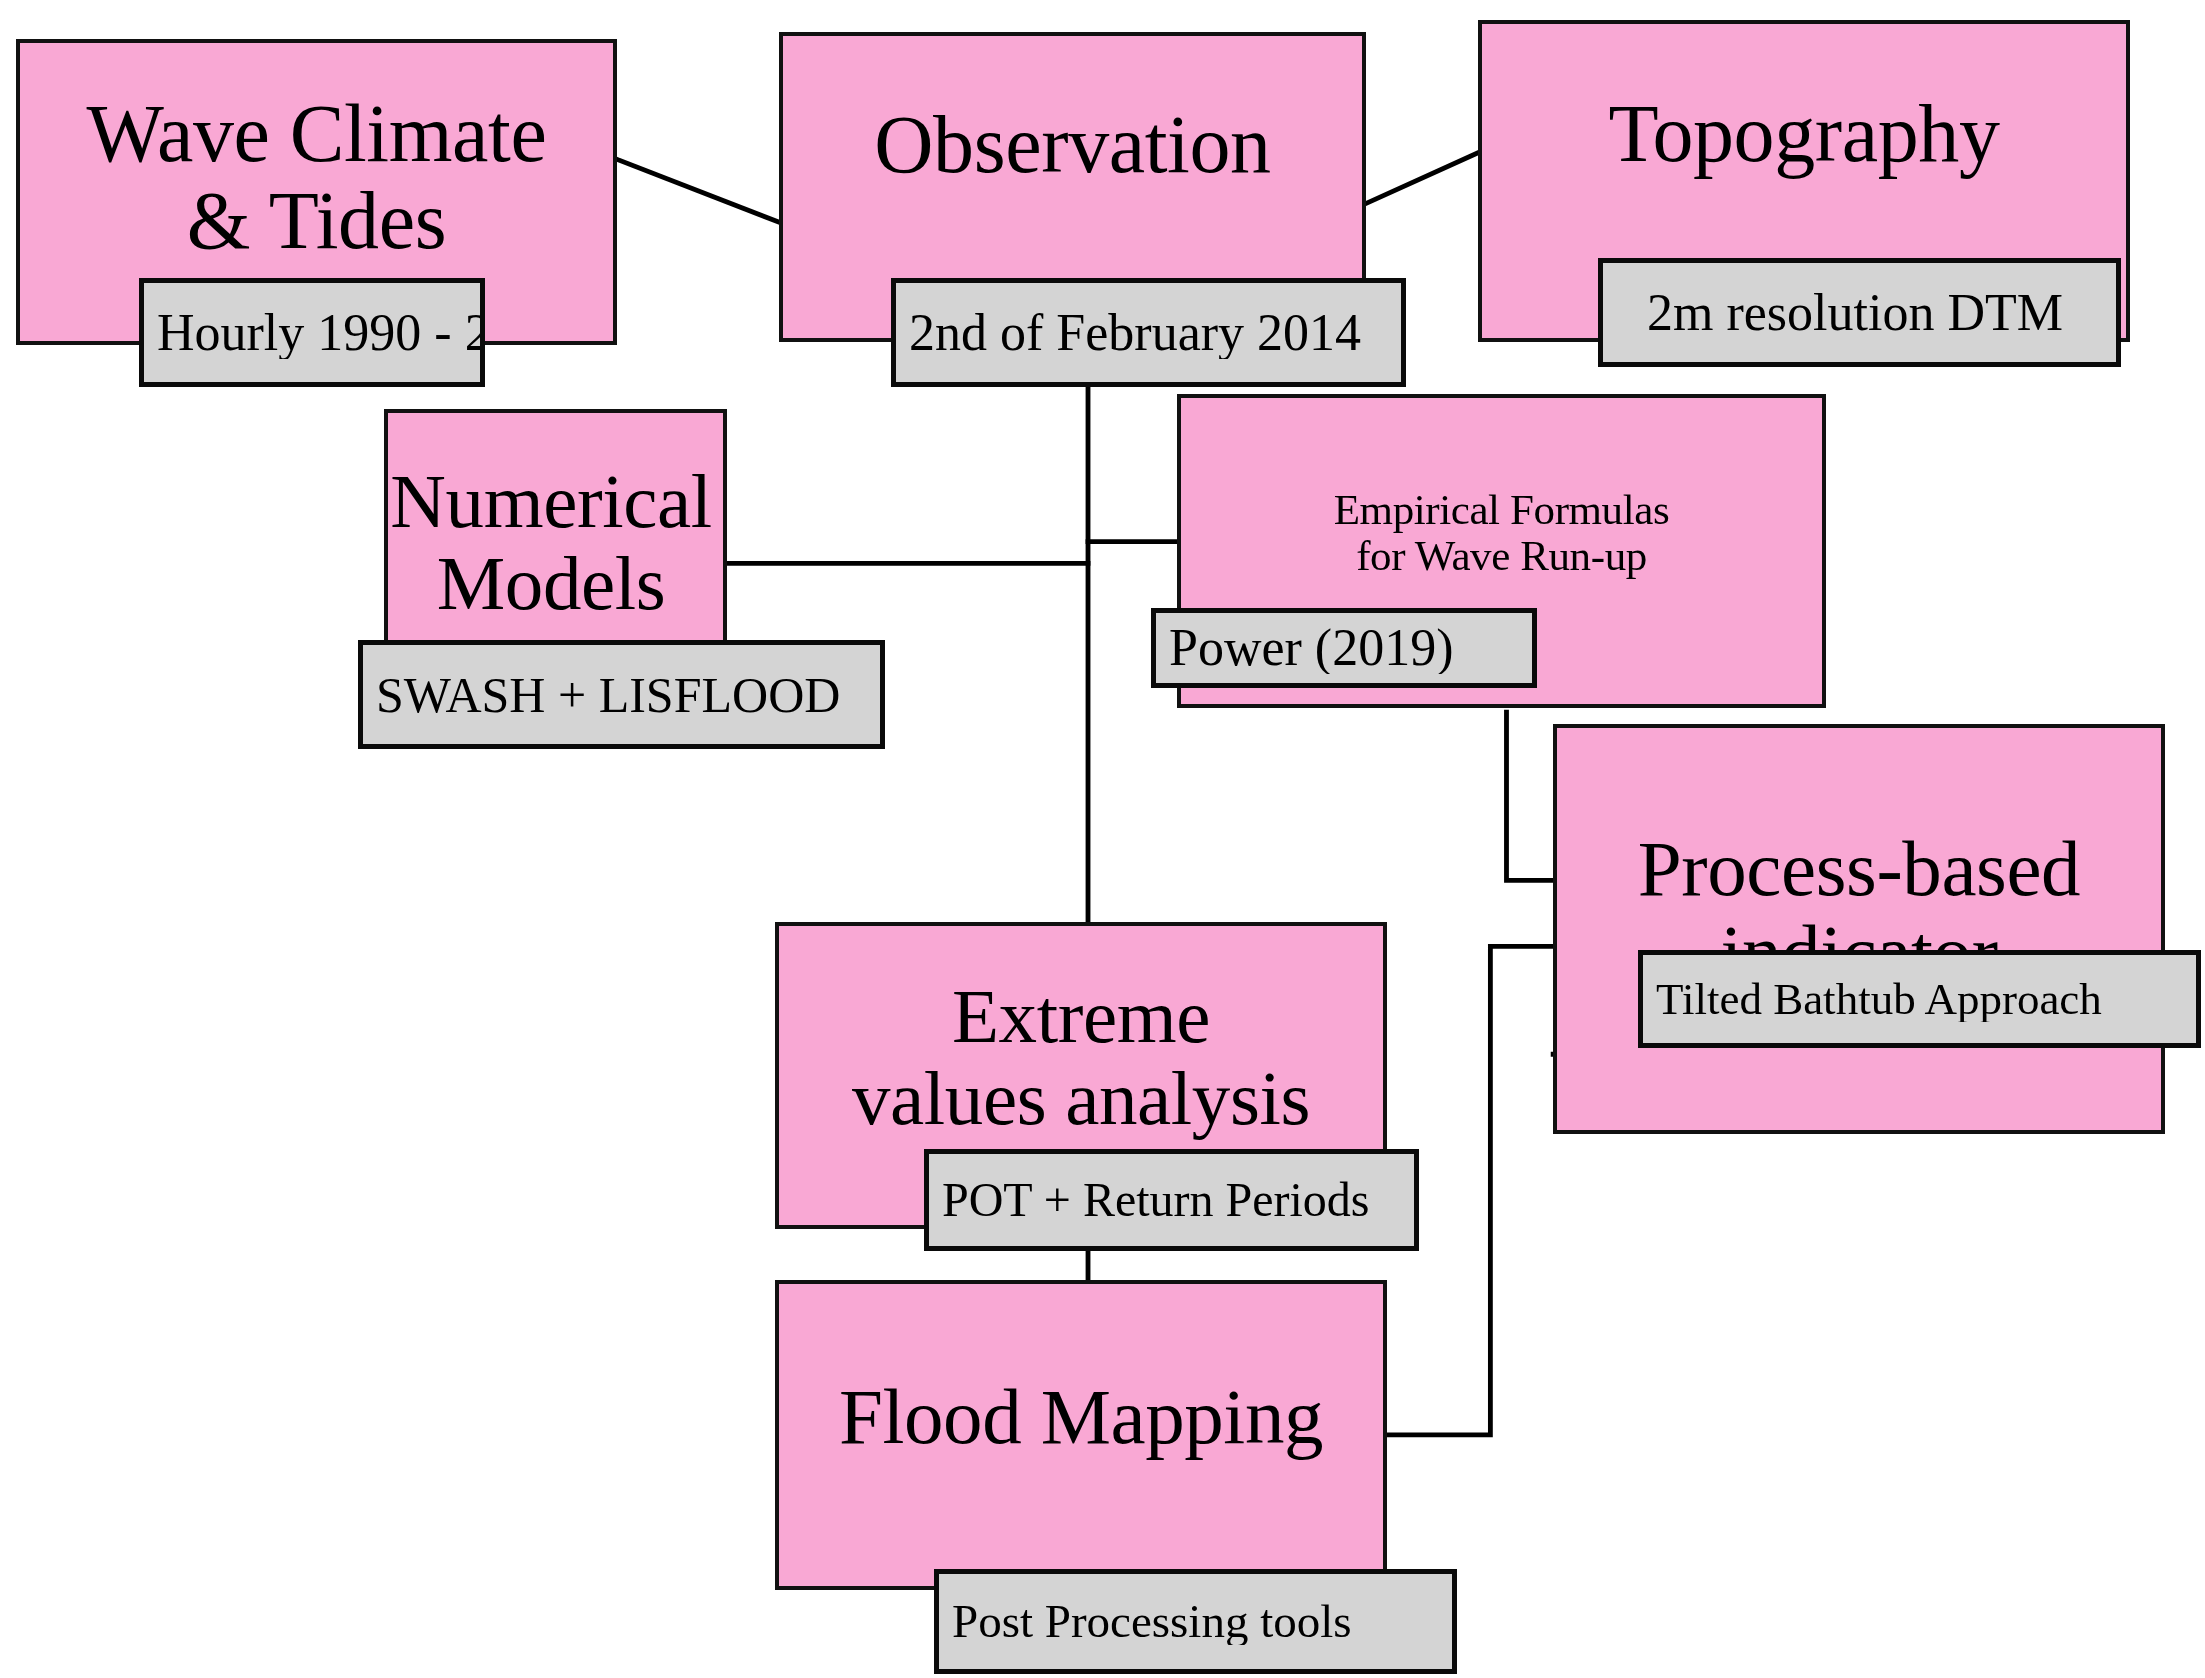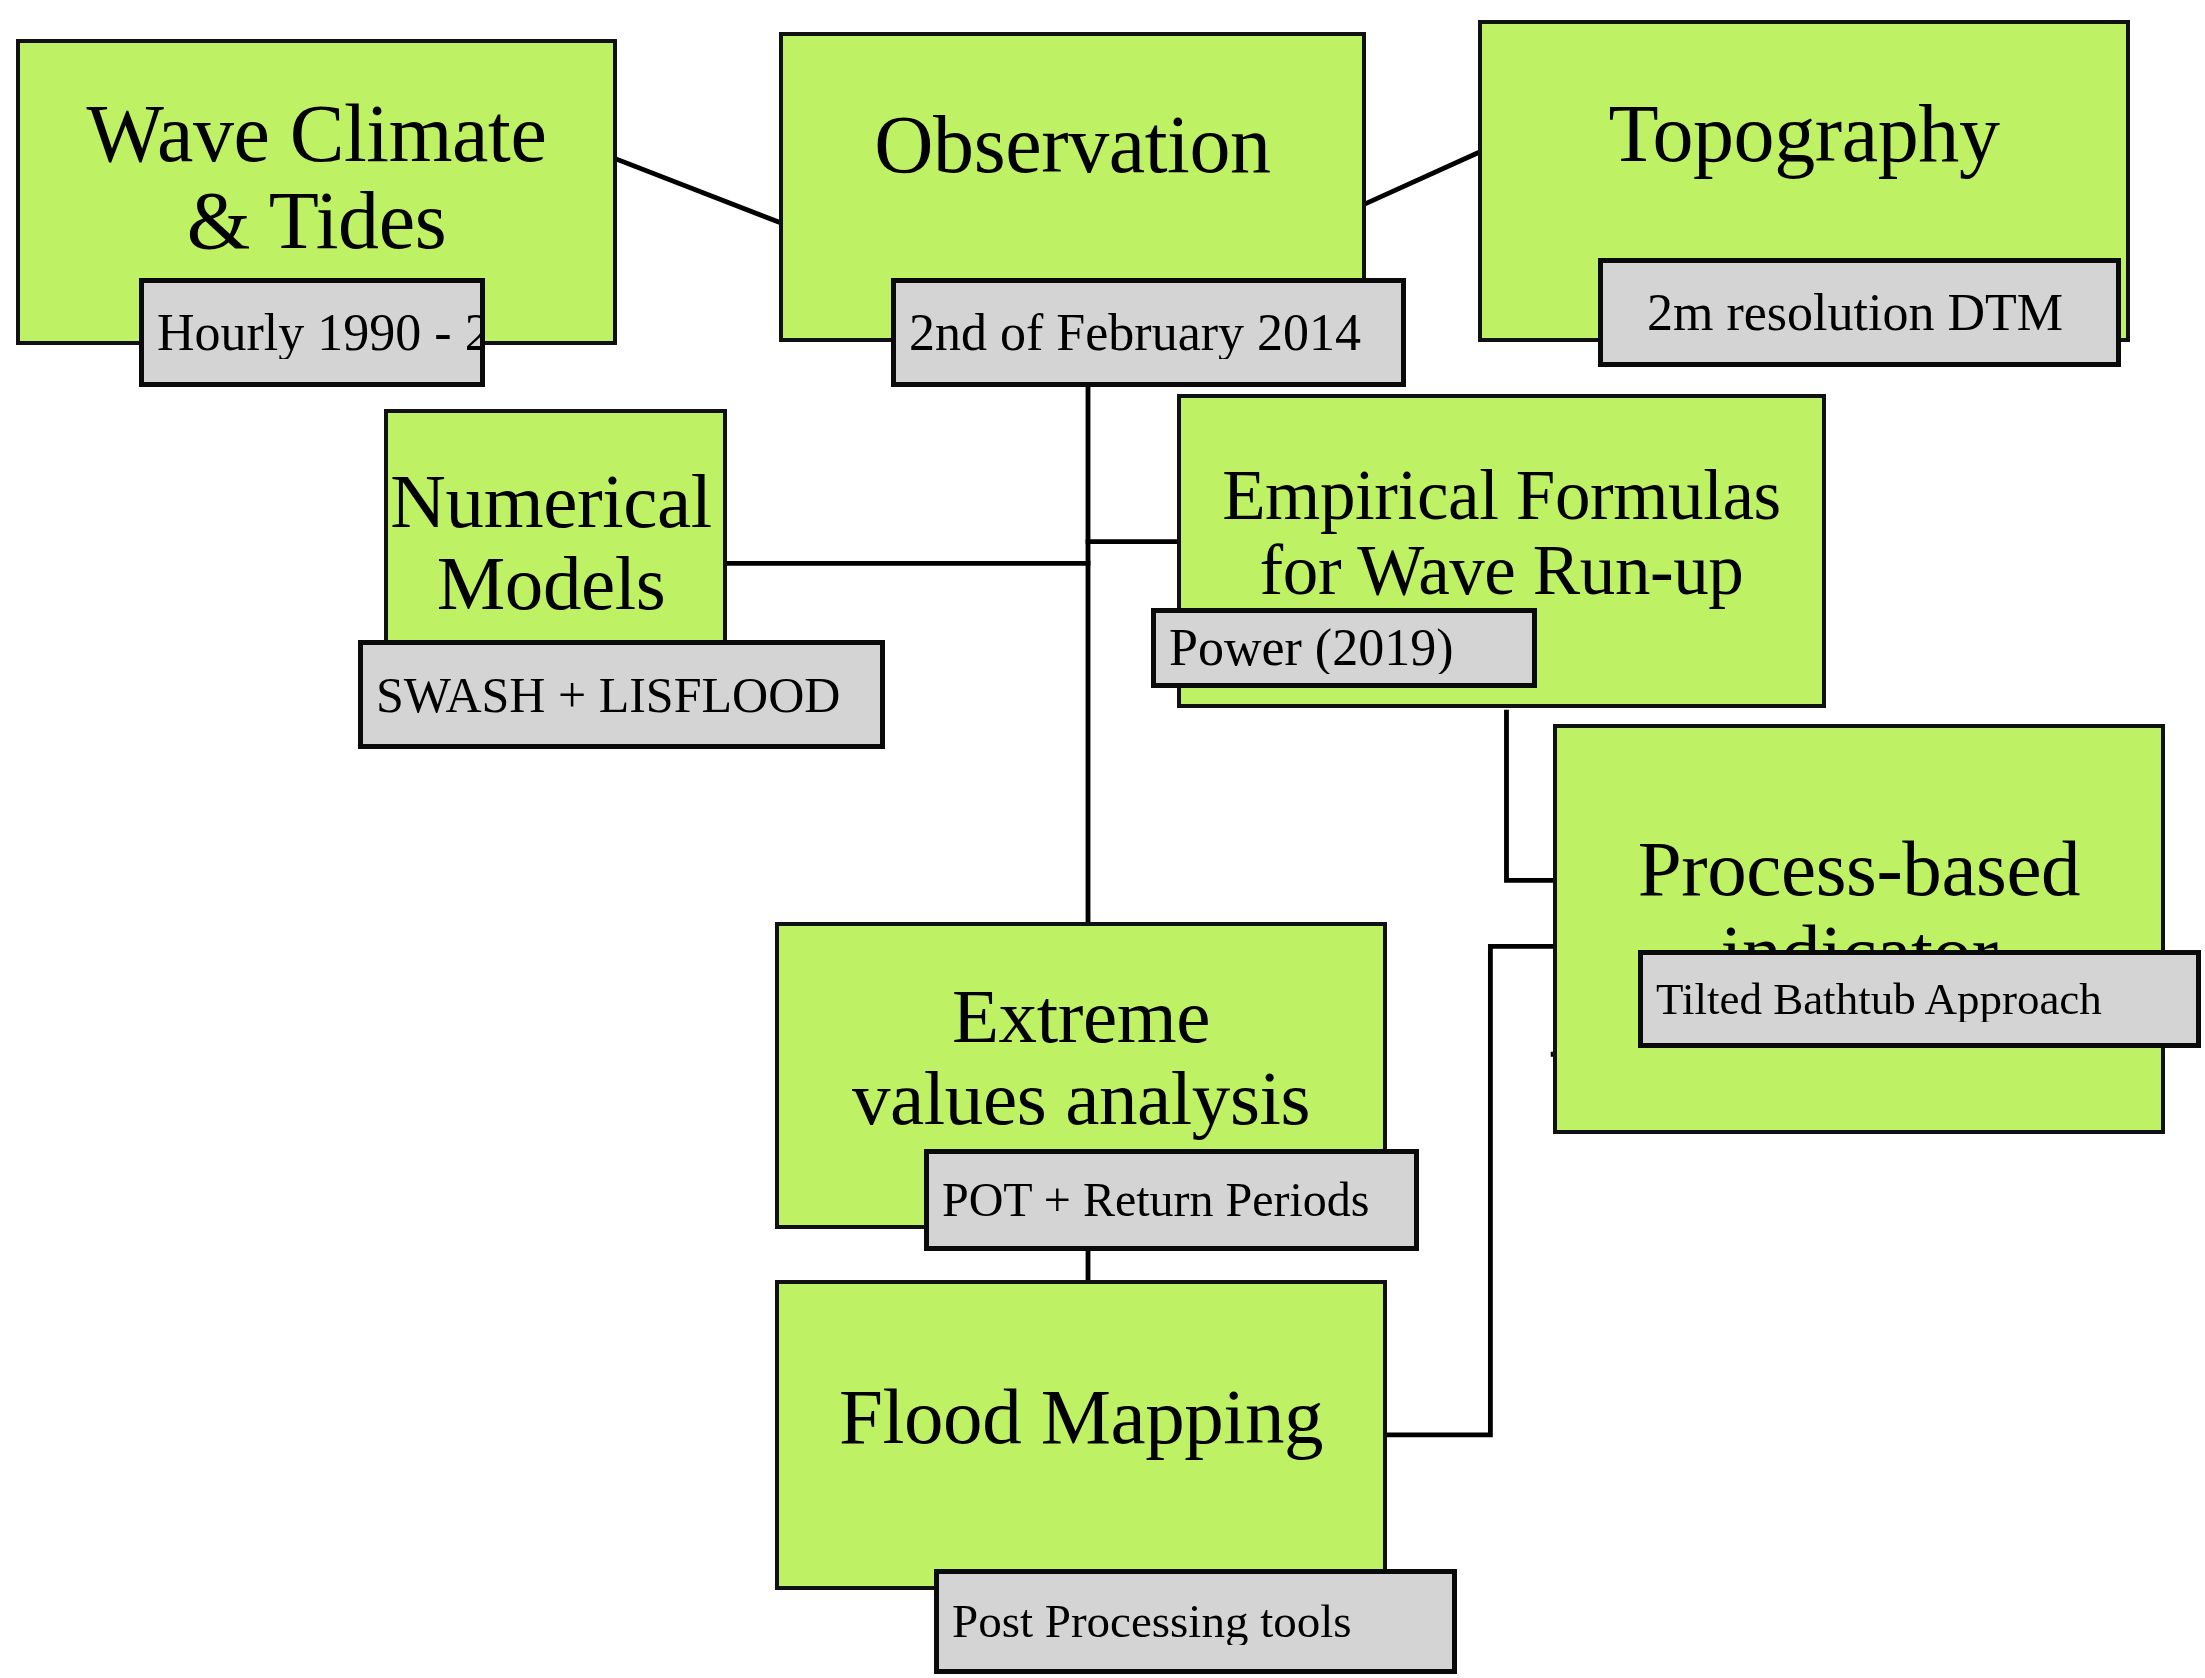--- a/index.html
+++ b/index.html
@@ -20,21 +20,21 @@
     position: absolute;
     left: 0; top: 0;
     width: 2205px;
     height: 1678px;
     pointer-events: none;
     z-index: 1;
   }
   .node {
     position: absolute;
     box-sizing: border-box;
-    background: #bef264;
+    background: #f9a8d4;
     border: 4px solid #111111;
     z-index: 2;
     display: flex;
     align-items: center;
     justify-content: center;
     text-align: center;
   }
   .node .node-title {
     display: block;
     width: 100%;
@@ -72,21 +72,21 @@
   .n-numerical { left:384px;  top:409px;  width:343px;  height:303px;justify-content:flex-end; }
   .n-empirical { left:1177px; top:394px;  width:649px;  height:314px; }
   .n-process   { left:1553px; top:724px;  width:612px;  height:410px; }
   .n-extreme   { left:775px;  top:922px; width:612px;  height:307px; }
   .n-flood     { left:775px;  top:1280px; width:612px;  height:310px; }
 
   .n-wave      .node-title { font-size: 82px; transform: translateY(-14.5px); }
   .n-obs       .node-title { font-size: 82px; transform: translateY(-42px); }
   .n-topo      .node-title { font-size: 82px; transform: translateY(-47px); }
   .n-numerical .node-title { font-size: 77px;  transform: translateY(-17.7px); }
-  .n-empirical .node-title { font-size: 71px;  transform: translateY(-17.7px); }
+  .n-empirical .node-title { font-size: 43px;  transform: translateY(-17.7px); }
   .n-process   .node-title { font-size: 79px;  transform: translateY(-17.7px); }
   .n-extreme   .node-title { font-size: 77px;  transform: translateY(-17.7px); }
   .n-flood     .node-title { font-size: 79px;  transform: translateY(-17.7px); }
 
   
   .t-hourly   { left:139px;  top:278px;  width:346px; height:109px; }
   .t-date     { left:891px; top:278px;  width:515px; height:109px; }
   .t-dtm      { left:1598px; top:258px;  width:523px; height:109px;padding-left:31px; }
   .t-swash    { left:358px;  top:640px;  width:527px; height:109px; }
   .t-power    { left:1151px; top:608px;  width:386px; height:80px; }

